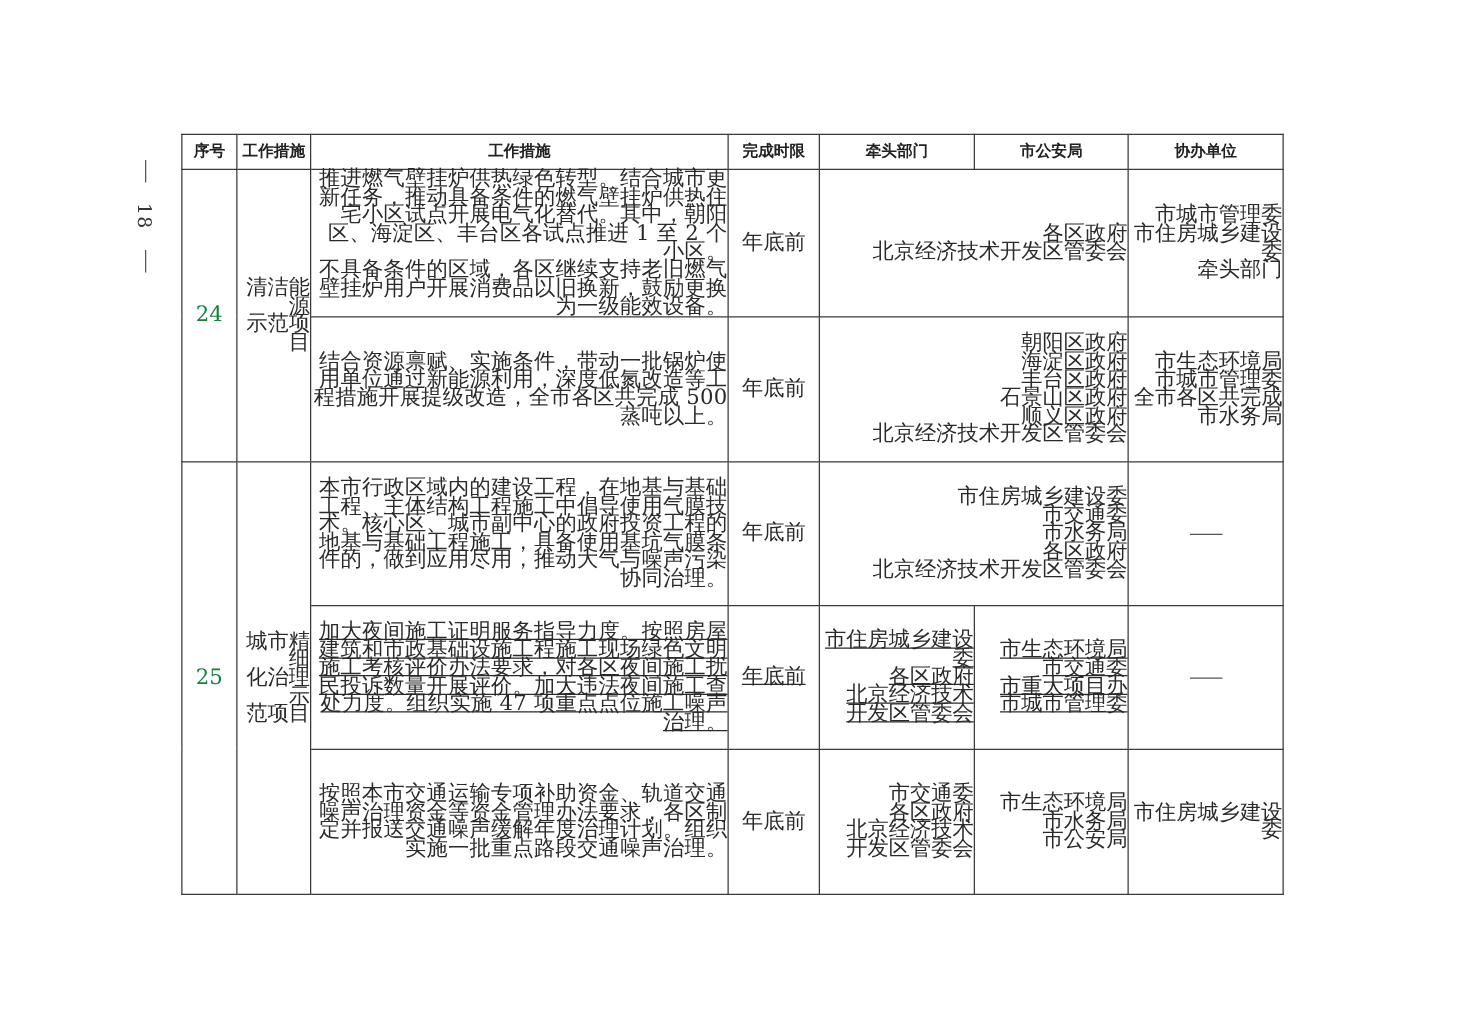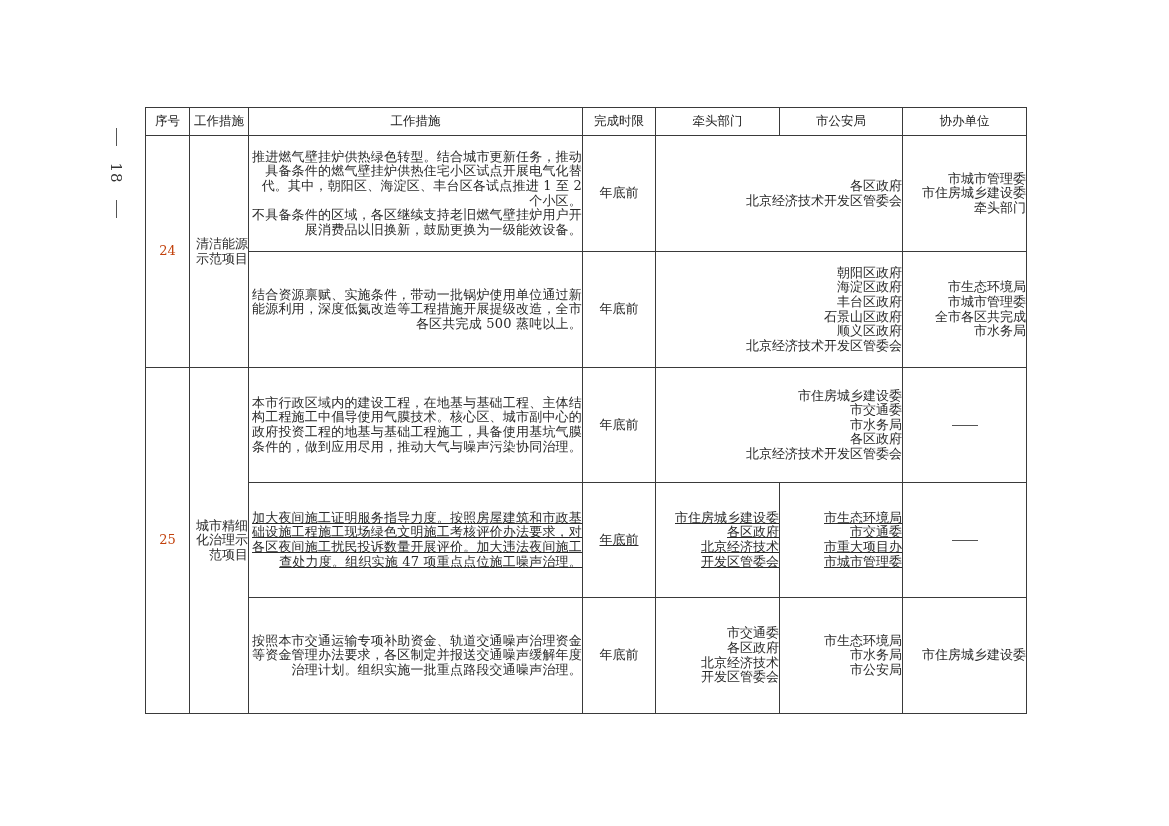--- a/index.html
+++ b/index.html
@@ -43,43 +43,43 @@
     left: 145px;
     top: 107px;
     border-collapse: collapse;
     table-layout: fixed;
     width: 881px;
   }
   table.main td, table.main th {
     border: 1.5px solid #3a3a3a;
     padding: 0;
     vertical-align: middle;
-    font-size: 13px;
+    font-size: 17px;
     line-height: 14.6px;
   }
   table.main th {
     font-family: "DejaVu Sans", "Liberation Sans", sans-serif;
-    font-weight: normal;
+    font-weight: bold;
     font-size: 12.5px;
     height: 27px;
     text-align: center;
     color: #222;
   }
   td.center { text-align: center; }
   td.measure {
     text-align: justify;
     padding: 0 6px 0 8px;
     letter-spacing: 0.2px;
   }
   td.task {
     text-align: center;
     padding: 0 1px;
     margin-left: 44px;
   }
-  td.seq { text-align: center; color: #c2410c; }
+  td.seq { text-align: center; color: #15803d; }
   .line { display: block; text-align: right; }
   .dash-cell {
     display: inline-block;
     width: 26px;
     height: 1px;
     background: #555;
     vertical-align: middle;
   }
   tr.r1 td { height: 115px; }
   tr.r2 td { height: 115px; }

